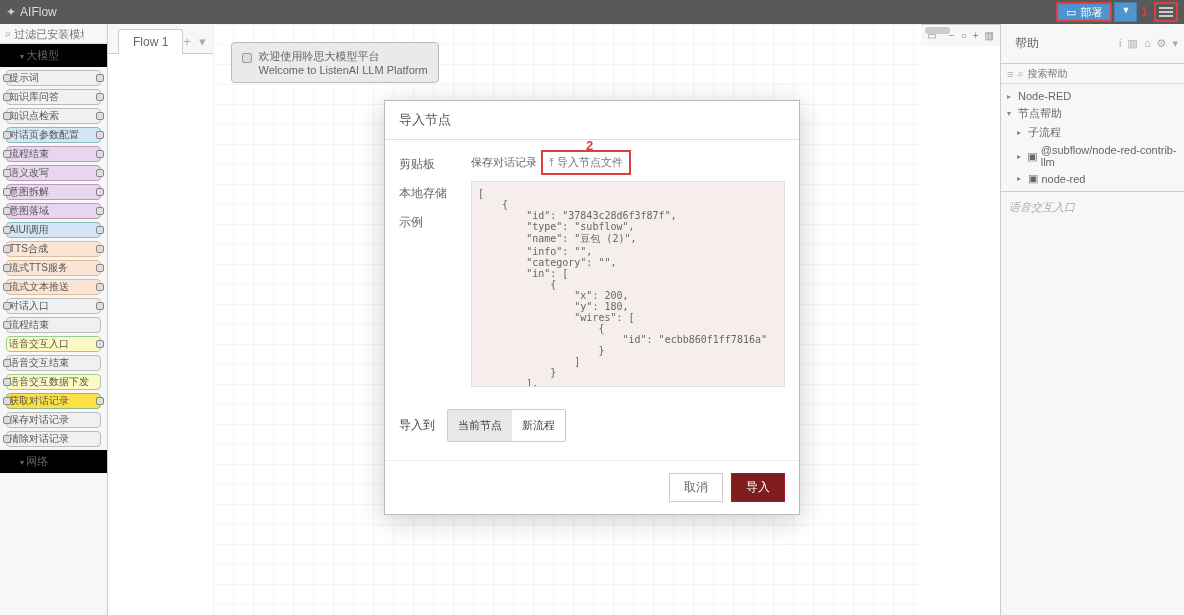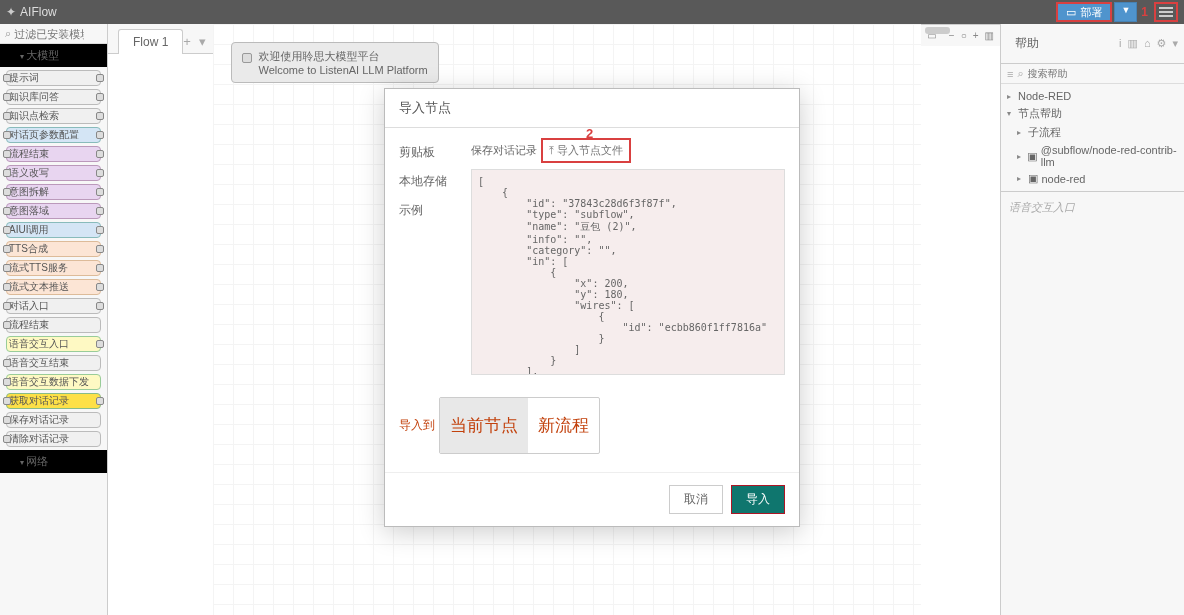--- a/index.html
+++ b/index.html
@@ -55,27 +55,27 @@
 .modal-title{padding:10px 14px;border-bottom:1px solid #ddd;font-size:13px;color:#555}
 .modal-body{display:flex;padding:10px 0 10px 14px;gap:0}
 .modal-side{width:72px;font-size:12px;color:#666}
 .modal-side-item{padding:6px 0}
 .modal-side-item.active{font-weight:normal}
 .modal-main{flex:1;padding-right:14px}
 .paste-row{display:flex;align-items:center;gap:4px;margin-bottom:6px;font-size:11px;color:#666;position:relative}
 .upload-btn{border:2px solid #d94040;padding:3px 6px;font-size:11px;color:#777;display:flex;align-items:center;gap:3px;background:#fff;position:relative}
 .anno-2{position:absolute;top:-14px;left:50%;color:#d94040;font-size:13px;font-weight:bold}
 .json-box{width:100%;height:206px;background:#f6eded;border:1px solid #ddd;font-family:monospace;font-size:10px;color:#666;padding:6px;white-space:pre;overflow:auto;resize:none}
-.import-to{padding:8px 14px;display:flex;align-items:center;gap:4px;font-size:12px;color:#c2410c}
+.import-to{padding:8px 14px;display:flex;align-items:center;gap:12px;font-size:12px;color:#404040}
 .seg{display:flex;border:1px solid #ccc;border-radius:2px;overflow:hidden}
-.seg span{padding:16px 10px;font-size:17px}
+.seg span{padding:8px 10px;font-size:11px}
 .seg .active{background:#e8e8e8}
 .modal-actions{padding:12px 14px;border-top:1px solid #eee;display:flex;justify-content:flex-end;gap:8px;margin-top:10px}
 .btn{padding:5px 14px;font-size:12px;border:1px solid #ccc;background:#fff;color:#666;cursor:pointer}
-.btn-primary{background:#0f766e;border-color:#ad1625;color:#fff}
+.btn-primary{background:#7f1d1d;border-color:#ad1625;color:#fff}
 .scroll-h{height:12px;background:#eee;border-top:1px solid #ddd;position:relative}
 .scroll-h::after{content:"";position:absolute;left:4px;width:25px;top:2px;height:7px;background:#ccc;border-radius:3px}
 </style>
 </head>
 <body>
 
 <div class="header">
   <div class="logo">
     <span class="logo-icon">✦</span>
     <span>AIFlow</span>

